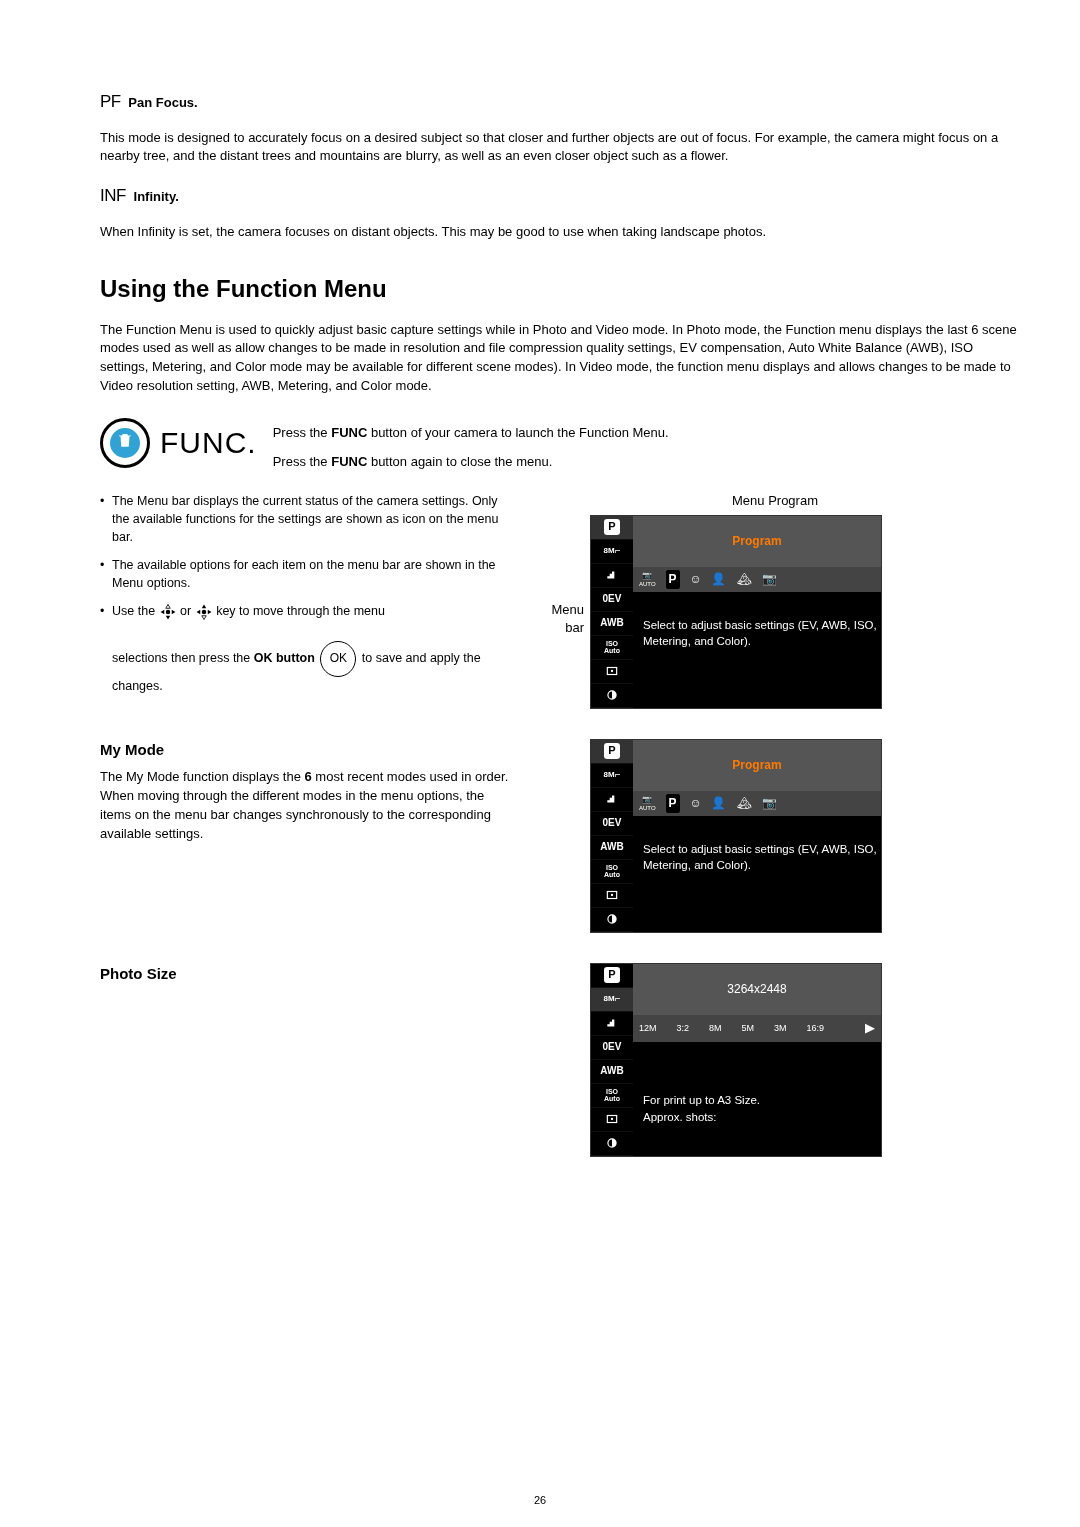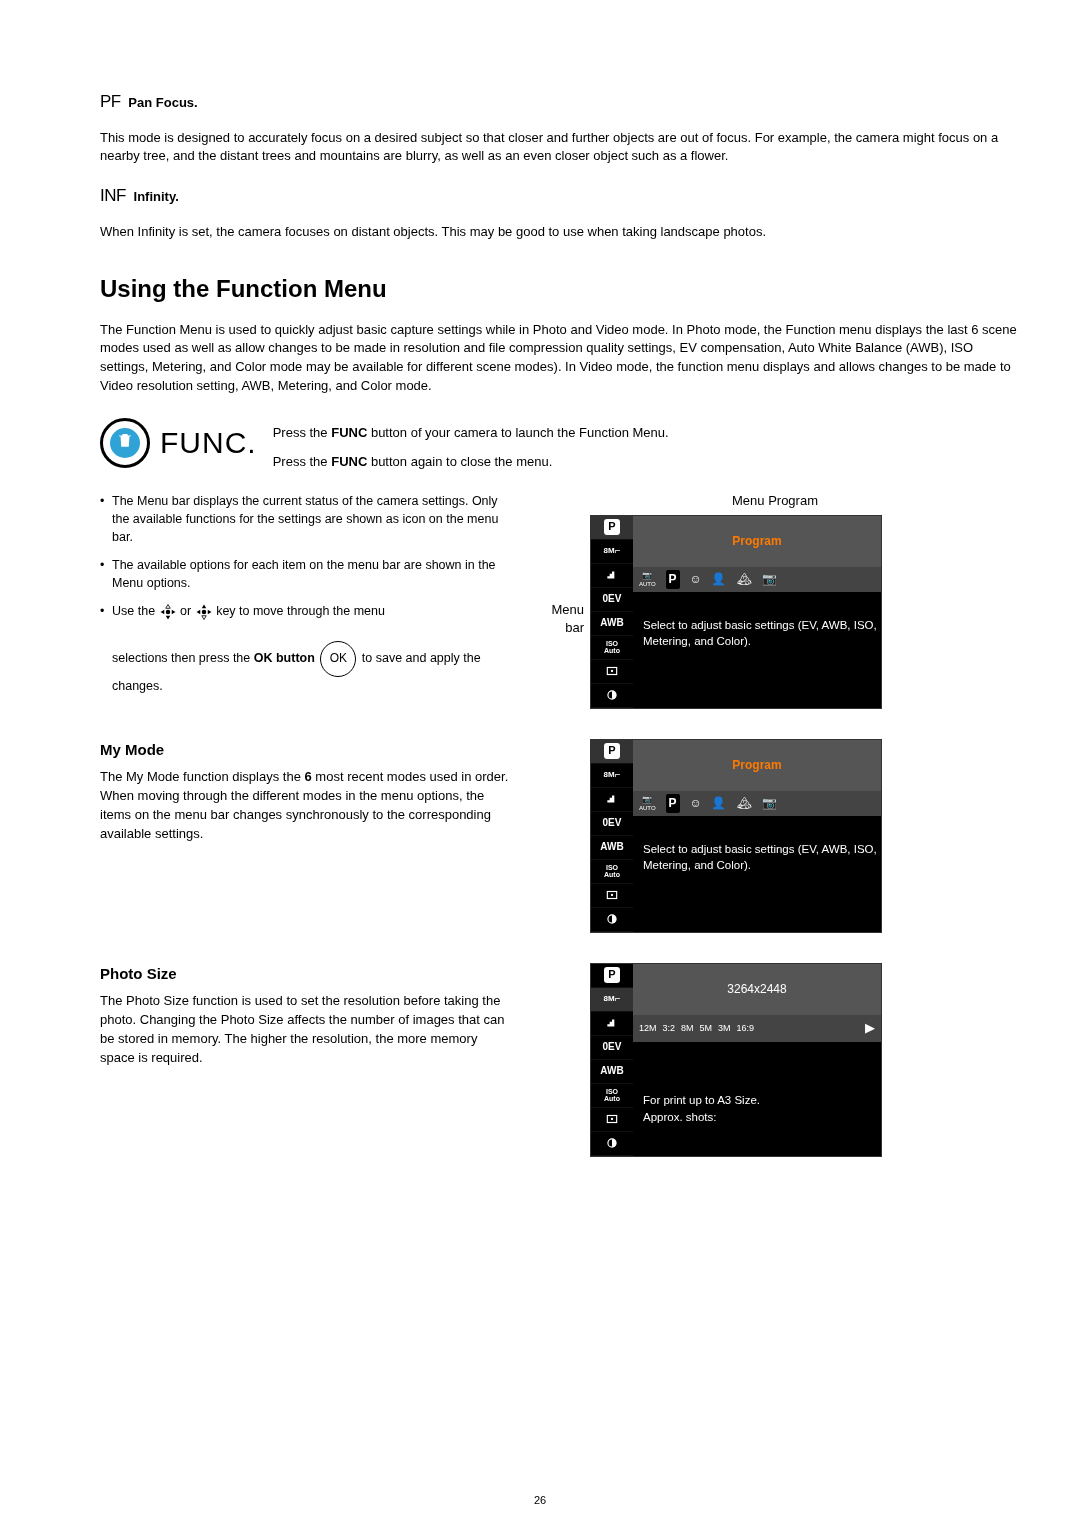--- a/index.html
+++ b/index.html
@@ -59,21 +59,21 @@
   .cs-icons-row .auto-icon { font-size:8px; line-height:1; text-align:center;}
   .cs-body { flex:1; padding:26px 2px 8px 10px; font-size:11.5px; line-height:1.35; min-height:70px;}
   .cs-body2 { padding:4px 10px 8px 10px; font-size:11.5px; line-height:1.5; min-height:54px;}
 
   .icon-svg { width:14px; height:14px; fill:#fff; display:inline-block; vertical-align:middle;}
 
   .two-col-section { display:flex; gap:20px; margin-top:30px; align-items:flex-start; }
   .two-col-section .txt { width:410px; }
   .two-col-section .scr { flex:1; }
 
-  .photosize-opts { background:#444; padding:4px 6px; display:flex; gap:6px; align-items:center; font-size:9px; color:#fff; white-space:nowrap;}
+  .photosize-opts { background:#444; padding:4px 6px; display:flex; gap:20px; align-items:center; font-size:9px; color:#fff; white-space:nowrap;}
   .photosize-opts span { position:relative; }
   .ps-arrow { margin-left:auto; font-size:13px;}
 
   .page-num { position:absolute; bottom:18px; left:0; right:0; text-align:center; font-size:11px; }
 </style>
 </head>
 <body>
 
 <div class="section">
   <span class="mode-prefix">PF</span>
@@ -256,21 +256,20 @@
           <div class="cs-body">Select to adjust basic settings (EV, AWB, ISO, Metering, and Color).</div>
         </div>
       </div>
     </div>
   </div>
 </div>
 
 <div class="two-col-section">
   <div class="txt">
     <h3>Photo Size</h3>
-    <p>The Photo Size function is used to set the resolution before taking the photo. Changing the Photo Size affects the number of images that can be stored in memory. The higher the resolution, the more memory space is required.</p>
   </div>
   <div class="scr" style="padding-left:60px;">
     <div class="camera-screen">
       <div class="cs-row">
         <div class="cs-sidebar">
           <div class="cs-item">
               <span class="p-badge">P</span>
             </div>
           <div class="cs-item active">
               <span style="font-size:8px;">8M</span>

